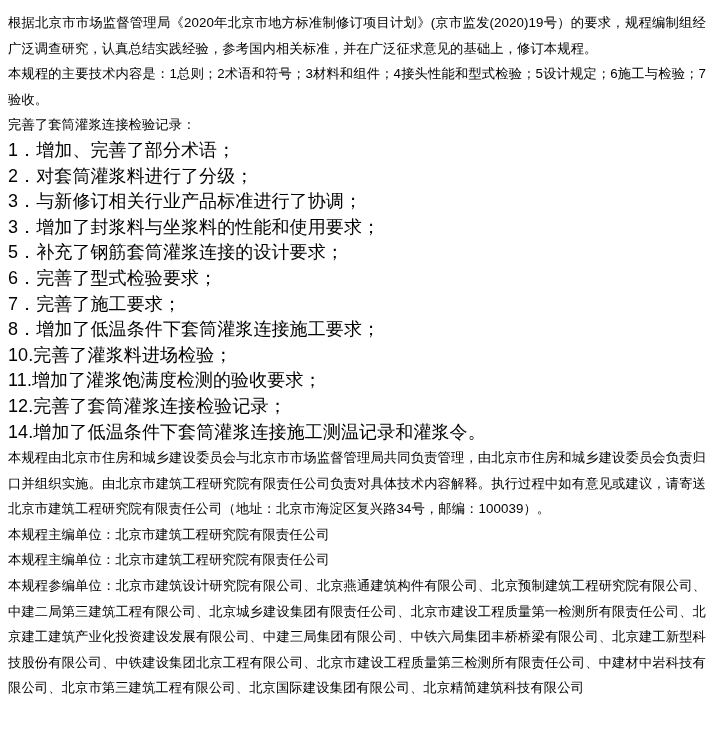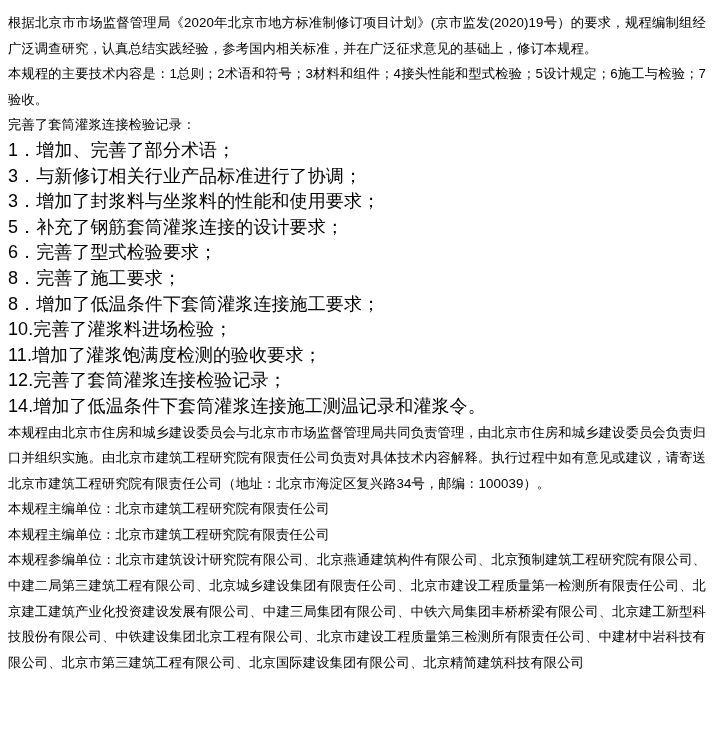--- a/index.html
+++ b/index.html
@@ -46,25 +46,26 @@
 <div class="page">
 
   <p class="para">根据北京市市场监督管理局《2020年北京市地方标准制修订项目计划》(京市监发(2020)19号）的要求，规程编制组经广泛调查研究，认真总结实践经验，参考国内相关标准，并在广泛征求意见的基础上，修订本规程。</p>
 
   <p class="para">本规程的主要技术内容是：1总则；2术语和符号；3材料和组件；4接头性能和型式检验；5设计规定；6施工与检验；7验收。</p>
 
   <p class="para">完善了套筒灌浆连接检验记录：</p>
 
   <div>
     <p class="list-item">1．增加、完善了部分术语；</p>
+    <p class="list-item">2．对套筒灌浆料进行了分级；</p>
     <p class="list-item">3．与新修订相关行业产品标准进行了协调；</p>
     <p class="list-item">3．增加了封浆料与坐浆料的性能和使用要求；</p>
     <p class="list-item">5．补充了钢筋套筒灌浆连接的设计要求；</p>
     <p class="list-item">6．完善了型式检验要求；</p>
-    <p class="list-item">8．完善了施工要求；</p>
+    <p class="list-item">7．完善了施工要求；</p>
     <p class="list-item">8．增加了低温条件下套筒灌浆连接施工要求；</p>
     <p class="list-item">10.完善了灌浆料进场检验；</p>
     <p class="list-item">11.增加了灌浆饱满度检测的验收要求；</p>
     <p class="list-item">12.完善了套筒灌浆连接检验记录；</p>
     <p class="list-item">14.增加了低温条件下套筒灌浆连接施工测温记录和灌浆令。</p>
   </div>
 
   <p class="para">本规程由北京市住房和城乡建设委员会与北京市市场监督管理局共同负责管理，由北京市住房和城乡建设委员会负责归口并组织实施。由北京市建筑工程研究院有限责任公司负责对具体技术内容解释。执行过程中如有意见或建议，请寄送北京市建筑工程研究院有限责任公司（地址：北京市海淀区复兴路34号，邮编：100039）。</p>
 
   <p class="para">本规程主编单位：北京市建筑工程研究院有限责任公司</p>

